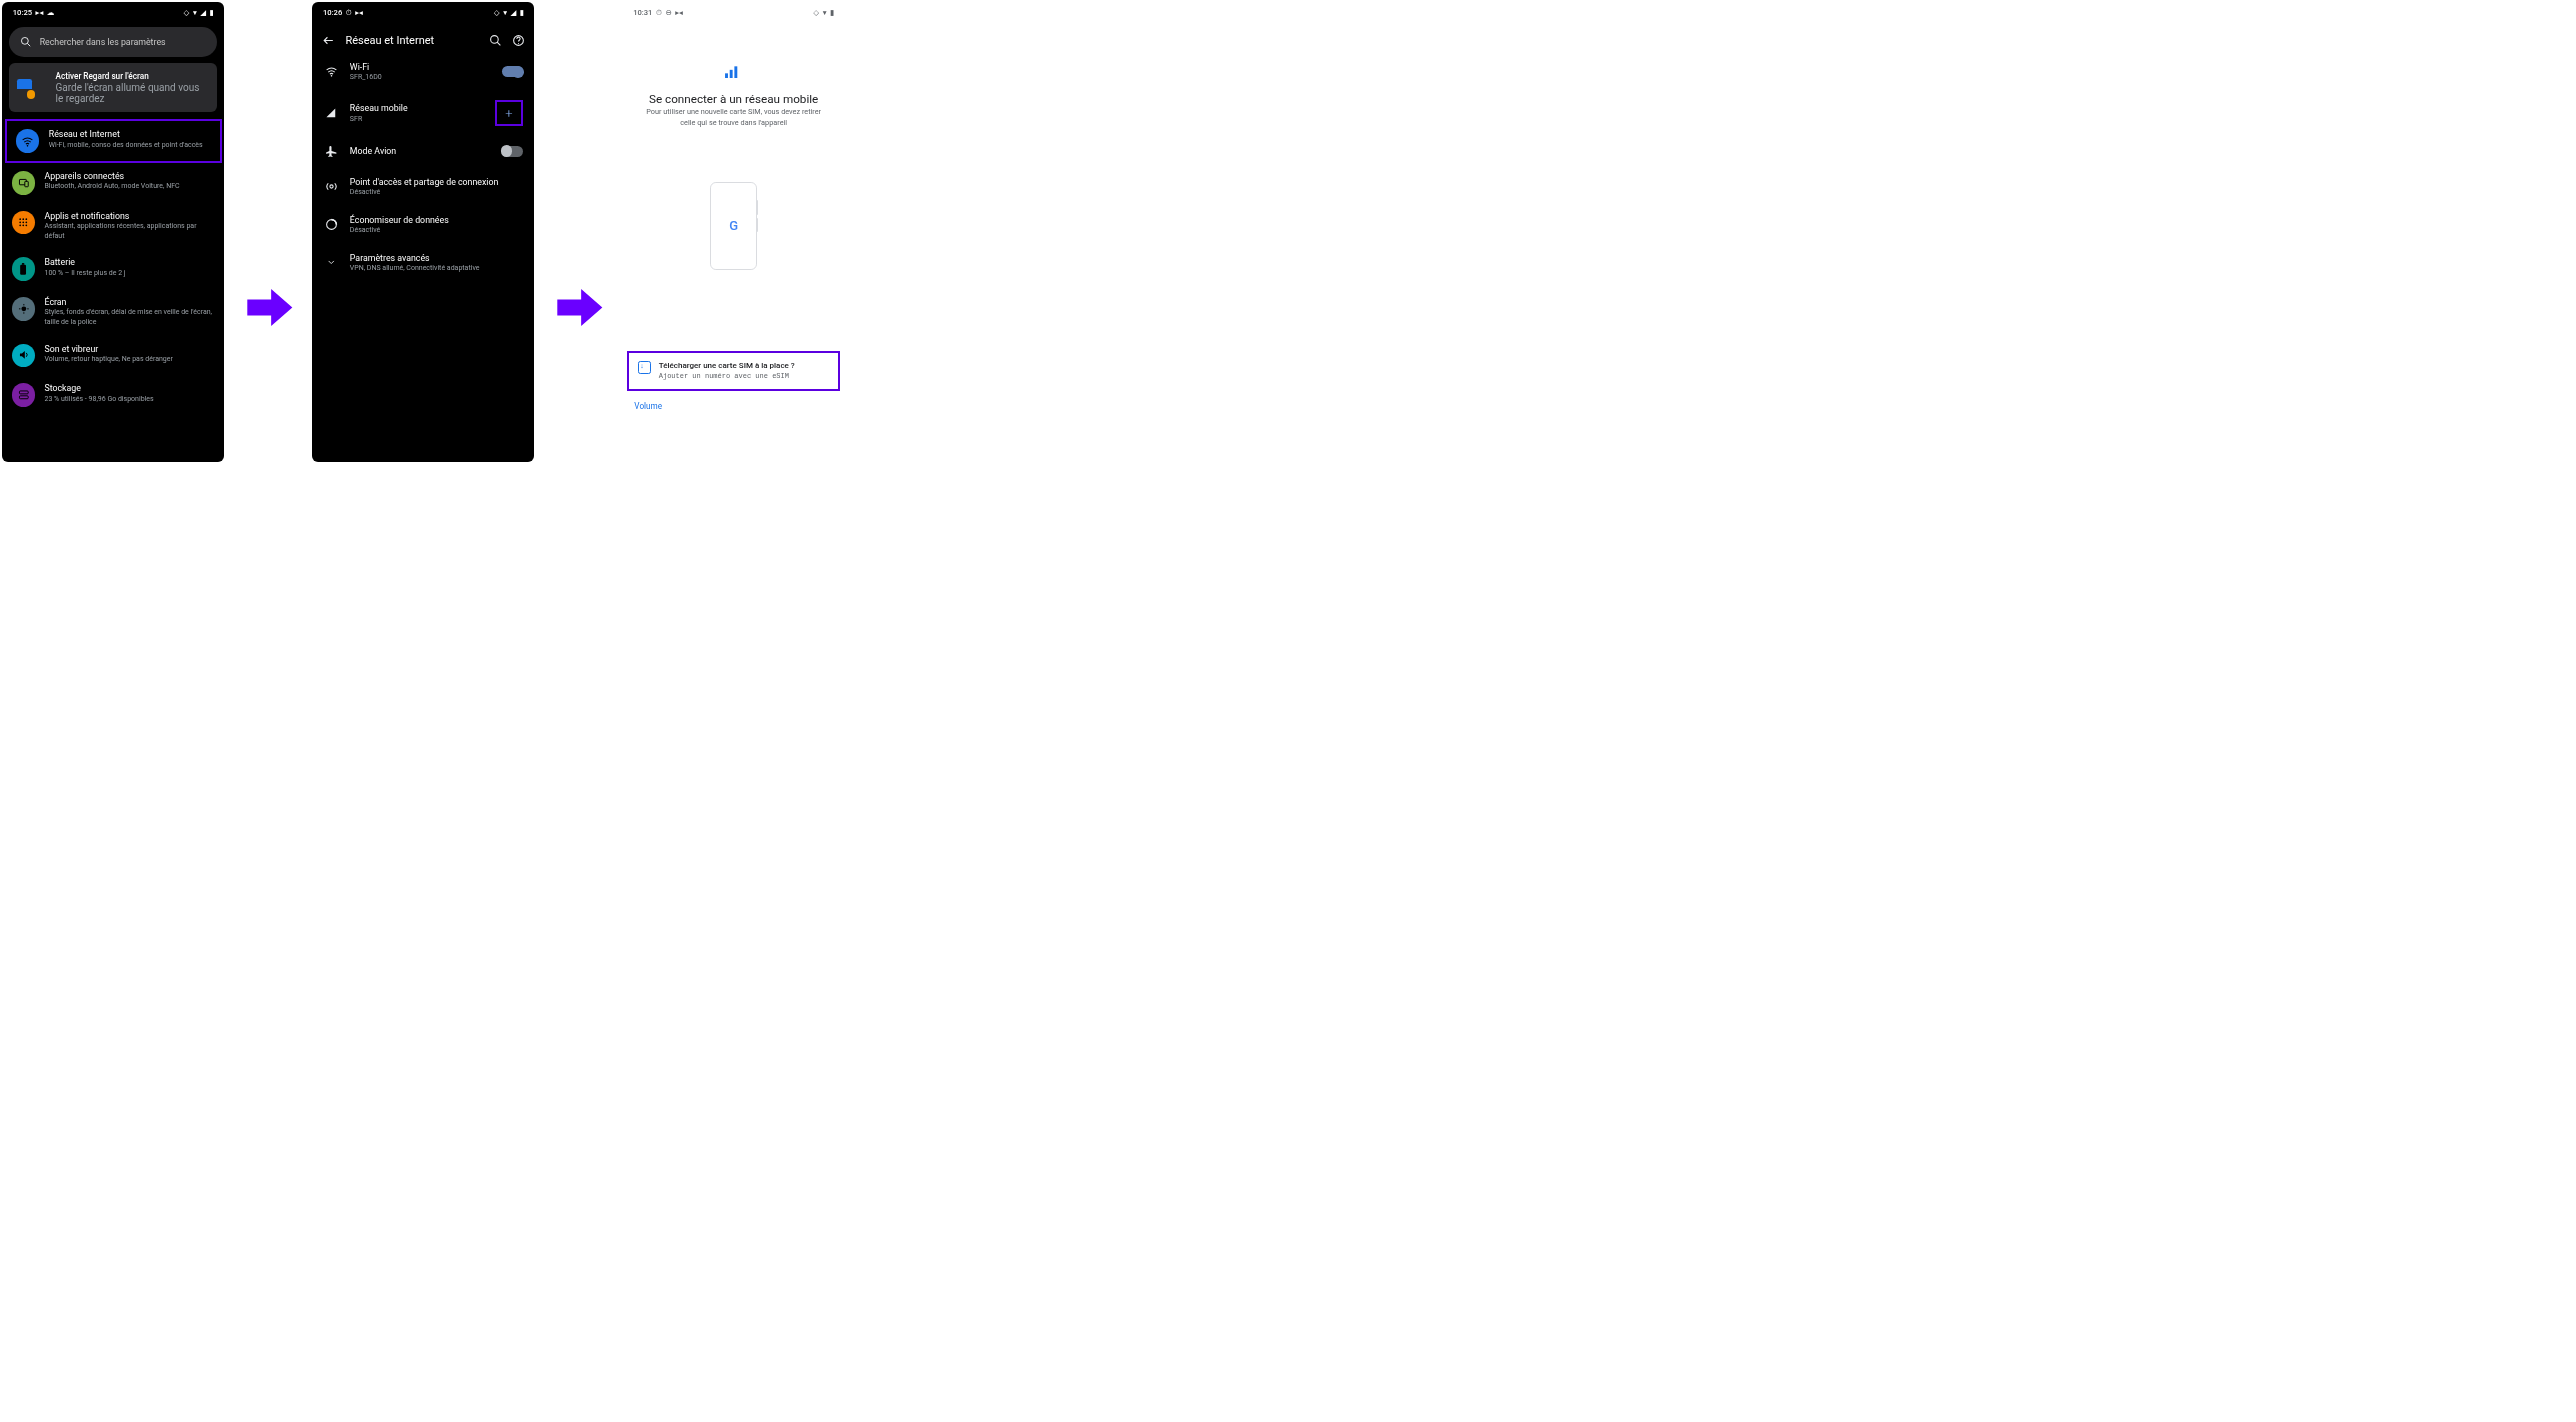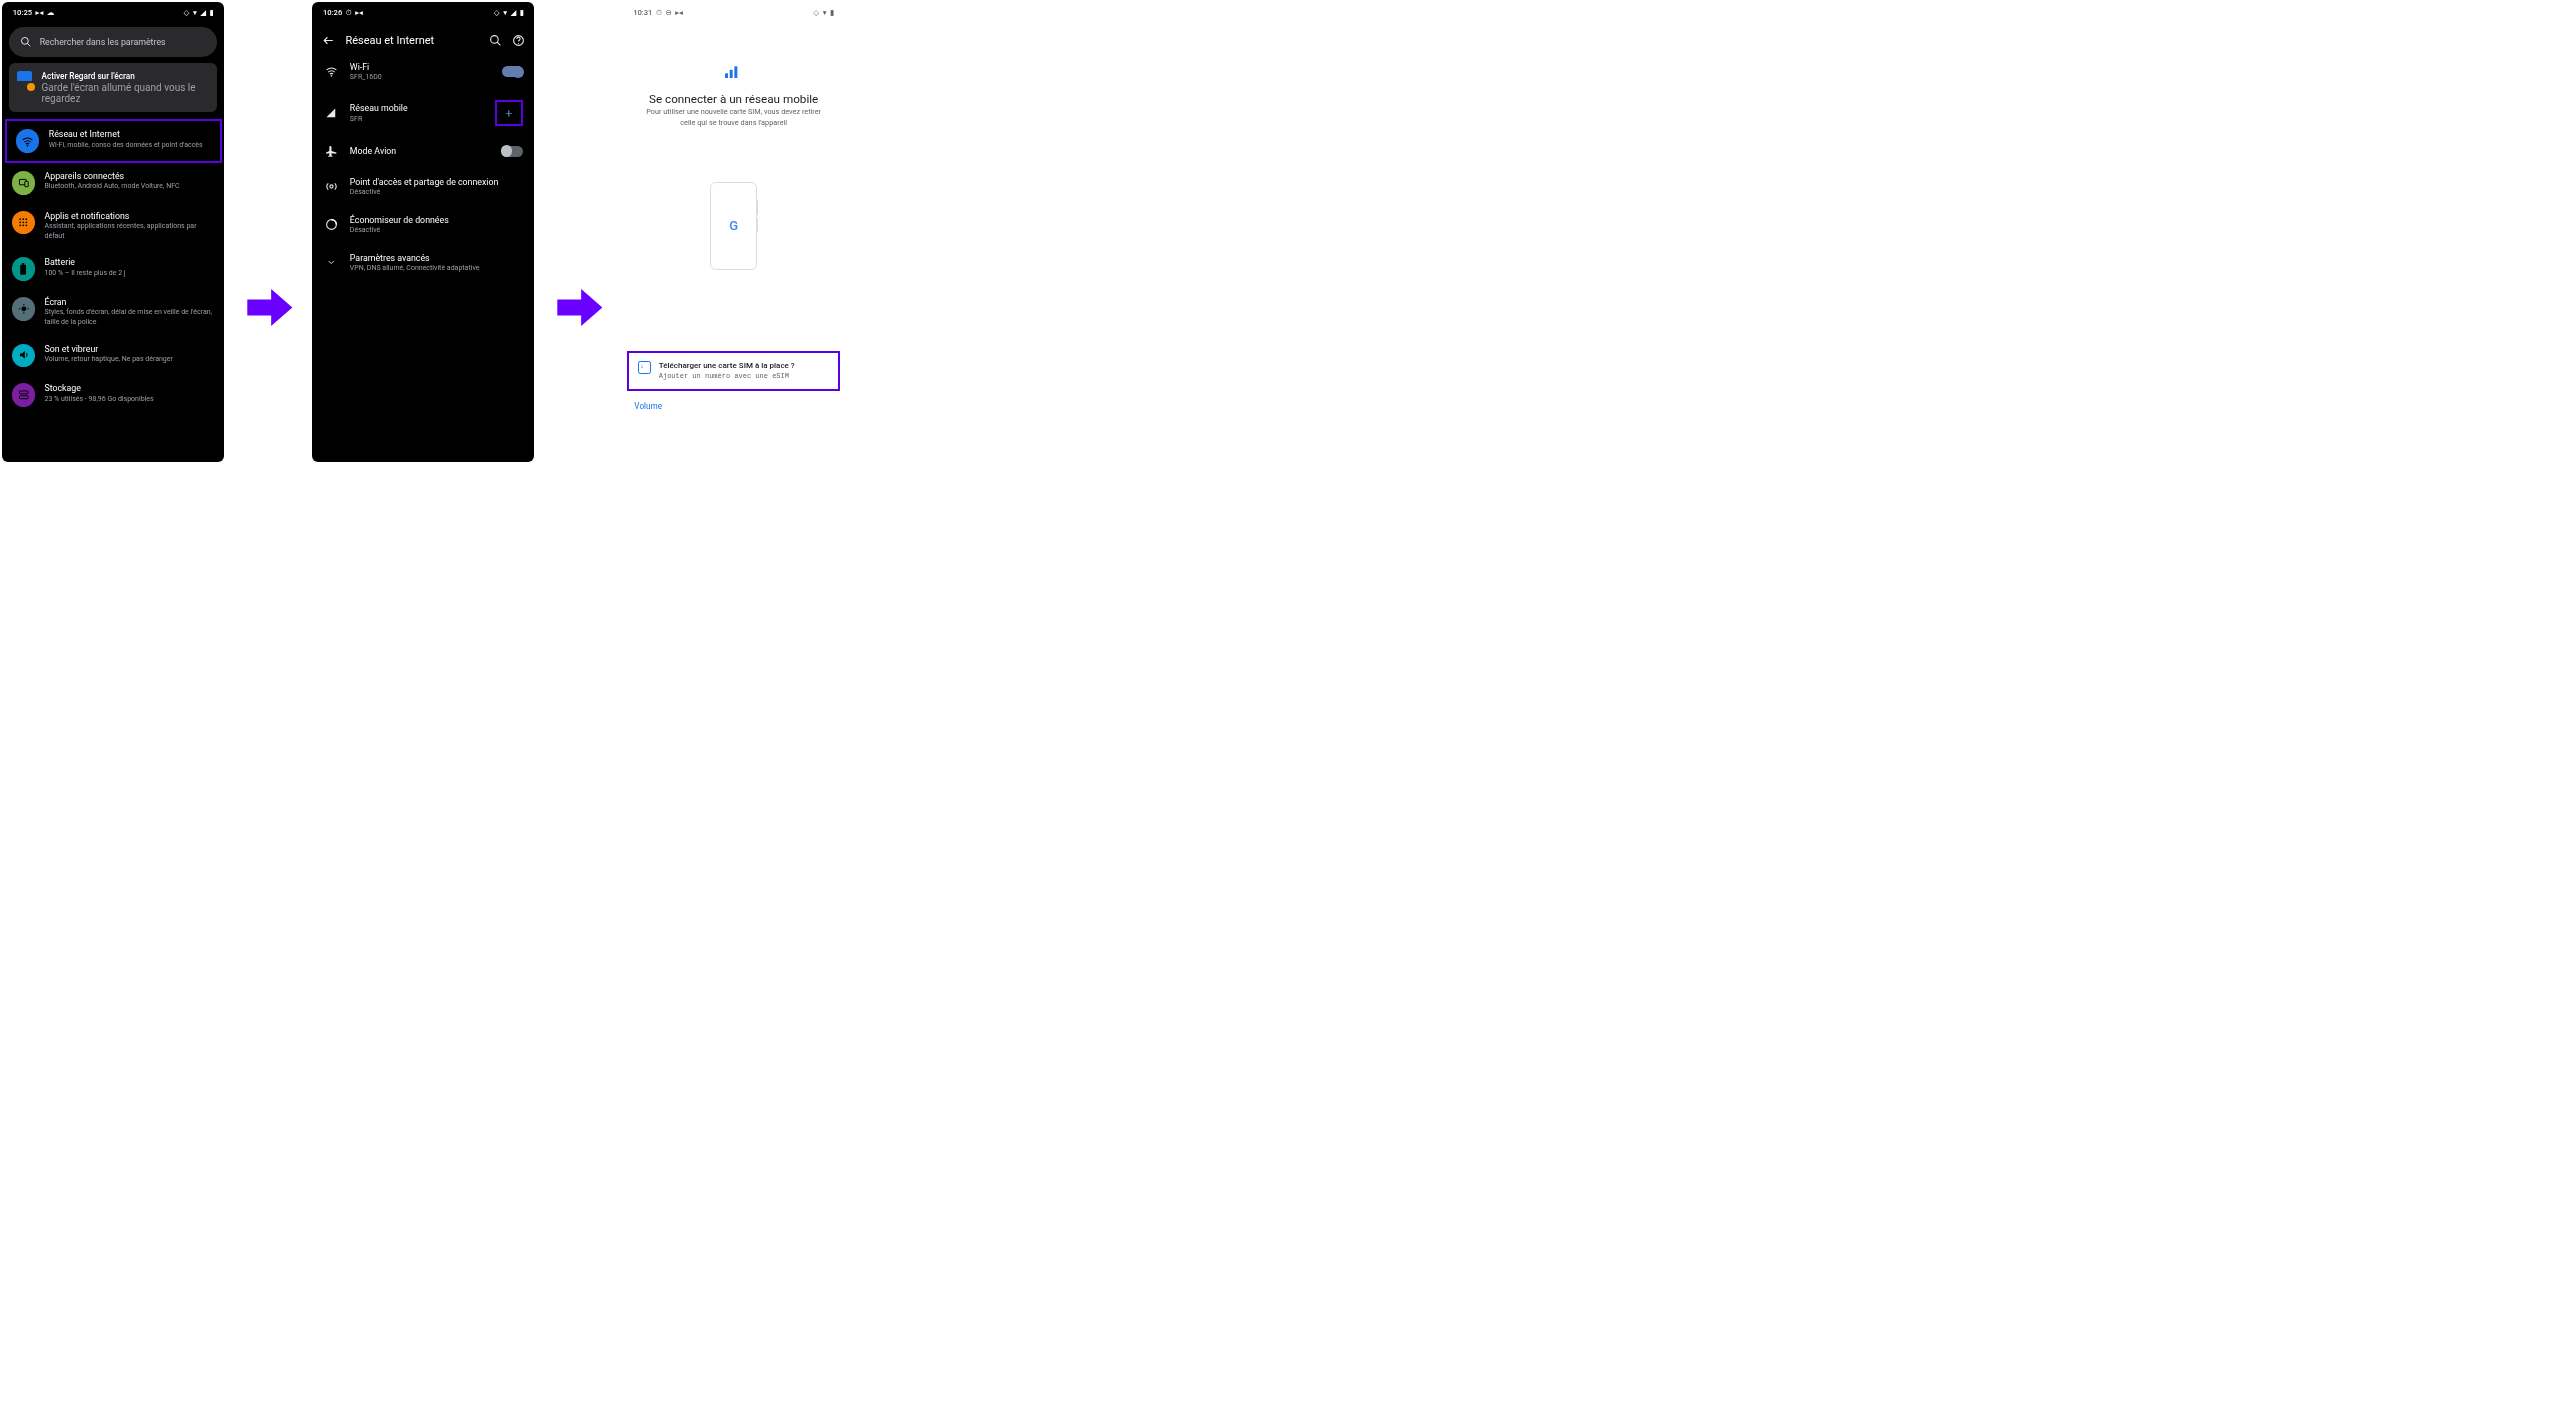--- a/index.html
+++ b/index.html
@@ -47,22 +47,22 @@
     color: #c7c7c7;
     font-size: 8.8px;
     text-align: right;
   }
   .suggestion-card {
     margin: 0 7px 7px;
     background: #2a2a2d;
     border-radius: 5.9px;
     padding: 8.2px 8.2px;
     display:flex;
-    gap:9px;
-    align-items:flex-start;
+    gap:23px;
+    align-items:center;
   }
   .sugg-icon {
     width:15px;height:17.6px;flex-shrink:0;
     background:linear-gradient(#1a73e8 60%, transparent 60%);
     border-radius:2.3px;
     position:relative;
   }
   .sugg-icon::after{content:'';position:absolute;right:-2.3px;bottom:-2.3px;width:8.2px;height:8.2px;background:#f29900;border-radius:50%;}
   .sugg-title{font-size:8.2px;font-weight:500;}
   .sugg-sub{font-size:10px;color:#9aa0a6;margin-top:1.2px;}

